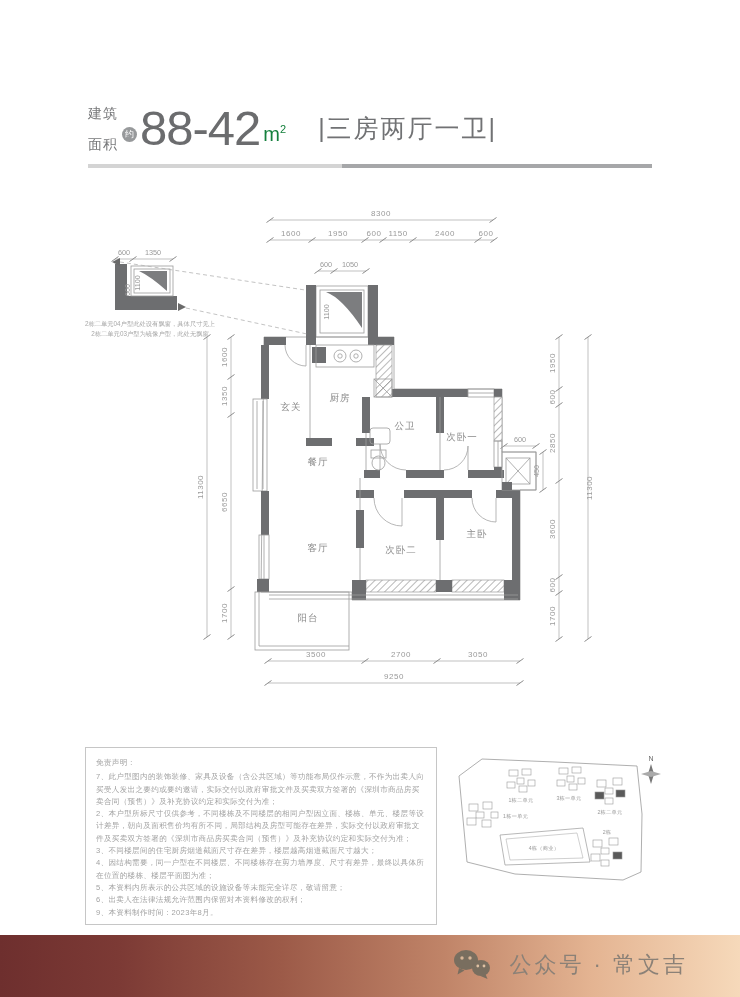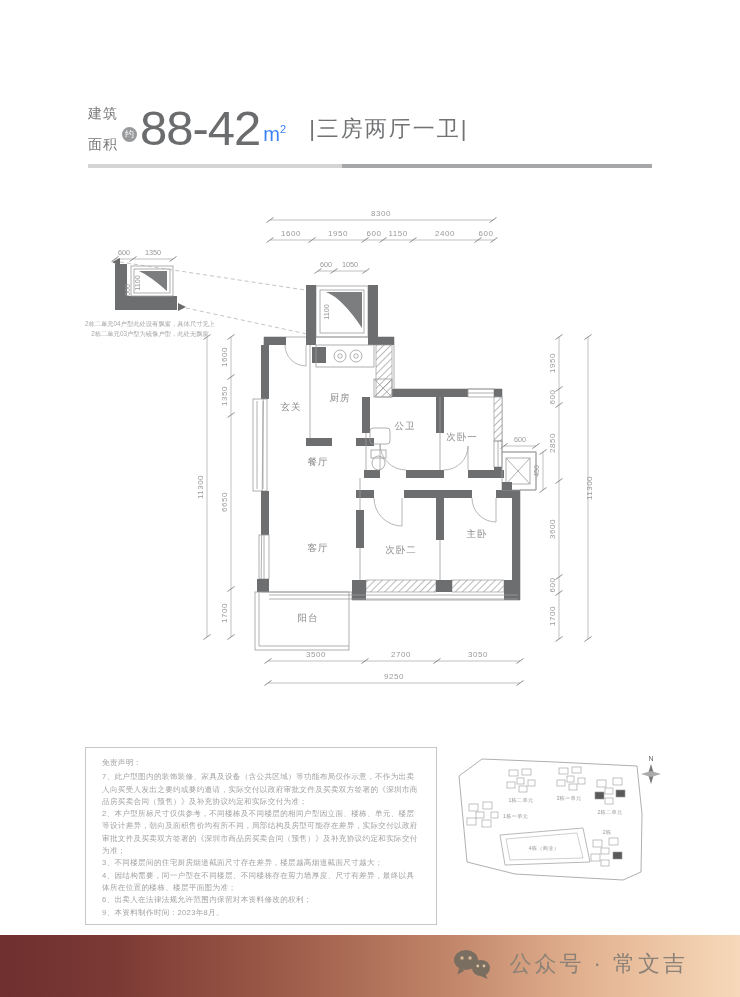--- a/index.html
+++ b/index.html
@@ -6,53 +6,53 @@
   .page{position:relative;width:740px;height:997px;background:#ffffff;overflow:hidden;
         font-family:"Liberation Sans","DejaVu Sans",sans-serif;}
   
   .title-block{position:absolute;left:88px;top:104px;display:flex;align-items:center;}
   .area-label{display:flex;flex-direction:column;justify-content:center;font-size:14px;
               line-height:1.3;color:#77787a;letter-spacing:1px;gap:12px;}
   .approx-badge{width:15px;height:15px;border-radius:50%;background:#97999b;color:#fff;
                 font-size:9px;display:flex;align-items:center;justify-content:center;
                 margin:12px 3px 0 4px;}
   .area-value{font-size:49px;color:#6b6c6e;letter-spacing:-1px;line-height:1;}
-  .area-unit{font-size:20px;color:#3b82f6;align-self:flex-end;margin:0 7px 7px 3px;}
+  .area-unit{font-size:20px;color:#15803d;align-self:flex-end;margin:0 16px 7px 3px;}
   .area-unit sup{font-size:11px;}
-  .layout-label{font-size:22px;color:#717274;letter-spacing:2px;margin-left:16px;
+  .layout-label{font-size:25px;color:#717274;letter-spacing:2px;margin-left:16px;
                 font-weight:400;}
   .title-divider{position:absolute;left:88px;top:164px;width:564px;height:4px;
                  background:linear-gradient(to right,#d4d4d4 0 45%,#a6a7a9 45% 100%);}
   
   .plan-svg{position:absolute;left:0;top:0;}
   .dim{font-size:8px;fill:#9a9a9a;letter-spacing:.5px;}
   .dim-s{font-size:7.3px;fill:#9a9a9a;}
   .room{font-size:9.5px;fill:#8a8a8a;letter-spacing:1px;}
   .note{font-size:6.3px;fill:#a8a8a8;}
   .thin{stroke:#9c9c9c;stroke-width:.8;fill:none;}
   .thin2{stroke:#a8a8a8;stroke-width:.7;fill:none;}
   .wall{fill:#6d6e70;}
   .arc{stroke:#a5a5a5;stroke-width:.8;fill:none;}
   .dash{stroke:#b4b4b4;stroke-width:.8;fill:none;stroke-dasharray:4 3;}
   
   .disclaimer{position:absolute;left:85px;top:747px;width:352px;height:178px;
-              border:1px solid #c6c6c6;padding:9px 16px;box-sizing:border-box;
+              border:1px solid #c6c6c6;padding:9px 10px;box-sizing:border-box;
               font-size:7.6px;line-height:1.62;color:#a3a3a3;letter-spacing:.3px;}
   .disclaimer .d-title{margin-bottom:2px;}
   
   .site-svg{position:absolute;left:455px;top:752px;}
   .site-label{font-size:5.2px;fill:#999;letter-spacing:.3px;}
   .north-label{font-size:7px;fill:#666;}
   .site-caption{position:absolute;left:500px;top:944px;width:180px;text-align:center;
                 font-size:16px;color:#4e4e4e;letter-spacing:2px;}
   
   .footer-band{position:absolute;left:0;top:935px;width:740px;height:62px;
      background:linear-gradient(90deg,#6e2f2e 0%,#7c3a35 16%,#9c5a48 38%,
                 #c08468 60%,#e4b492 80%,#f6d9ba 100%);}
-  .watermark{position:absolute;right:52px;top:14px;display:flex;gap:18px;}
+  .watermark{position:absolute;right:52px;top:14px;display:flex;align-items:center;gap:18px;}
   .watermark-text{font-size:22px;color:#8b8177;letter-spacing:3px;}
 </style>
 </head>
 <body>
 
 <div class="page">
 
   <div class="title-block">
     <div class="area-label">
       <span>建筑</span>
@@ -304,20 +304,21 @@
       <text class="note" x="150" y="336" text-anchor="middle">2栋二单元03户型为镜像户型，此处无飘窗</text>
     </g>
   </svg>
 
   <div class="disclaimer">
     <div class="d-title">免责声明：</div>
     <div>7、此户型图内的装饰装修、家具及设备（含公共区域）等功能布局仅作示意，不作为出卖人向买受人发出之要约或要约邀请，实际交付以政府审批文件及买卖双方签署的《深圳市商品房买卖合同（预售）》及补充协议约定和实际交付为准；</div>
     <div>2、本户型所标尺寸仅供参考，不同楼栋及不同楼层的相同户型因立面、楼栋、单元、楼层等设计差异，朝向及面积售价均有所不同，局部结构及房型可能存在差异，实际交付以政府审批文件及买卖双方签署的《深圳市商品房买卖合同（预售）》及补充协议约定和实际交付为准；</div>
     <div>3、不同楼层间的住宅厨房烟道截面尺寸存在差异，楼层越高烟道截面尺寸越大；</div>
     <div>4、因结构需要，同一户型在不同楼层、不同楼栋存在剪力墙厚度、尺寸有差异，最终以具体所在位置的楼栋、楼层平面图为准；</div>
+    <div>5、本资料内所表示的公共区域的设施设备等未能完全详尽，敬请留意；</div>
     <div>6、出卖人在法律法规允许范围内保留对本资料修改的权利；</div>
     <div>9、本资料制作时间：2023年8月。</div>
   </div>
 
   <svg class="site-svg" width="212" height="145" viewBox="0 0 212 145">
     <polygon points="4,24 27,7 100,10 182,14 187,62 186,120 168,128 60,122 12,110" fill="none" stroke="#9a9a9a" stroke-width="0.8"></polygon>
 
     <g>
       <polygon points="45,83 128,76 135,110 50,113" fill="#fff" stroke="#9a9a9a" stroke-width="0.7"></polygon>
       <polygon points="51,87 122,81 128,106 55,108" fill="#fff" stroke="#b0b0b0" stroke-width="0.6"></polygon>

